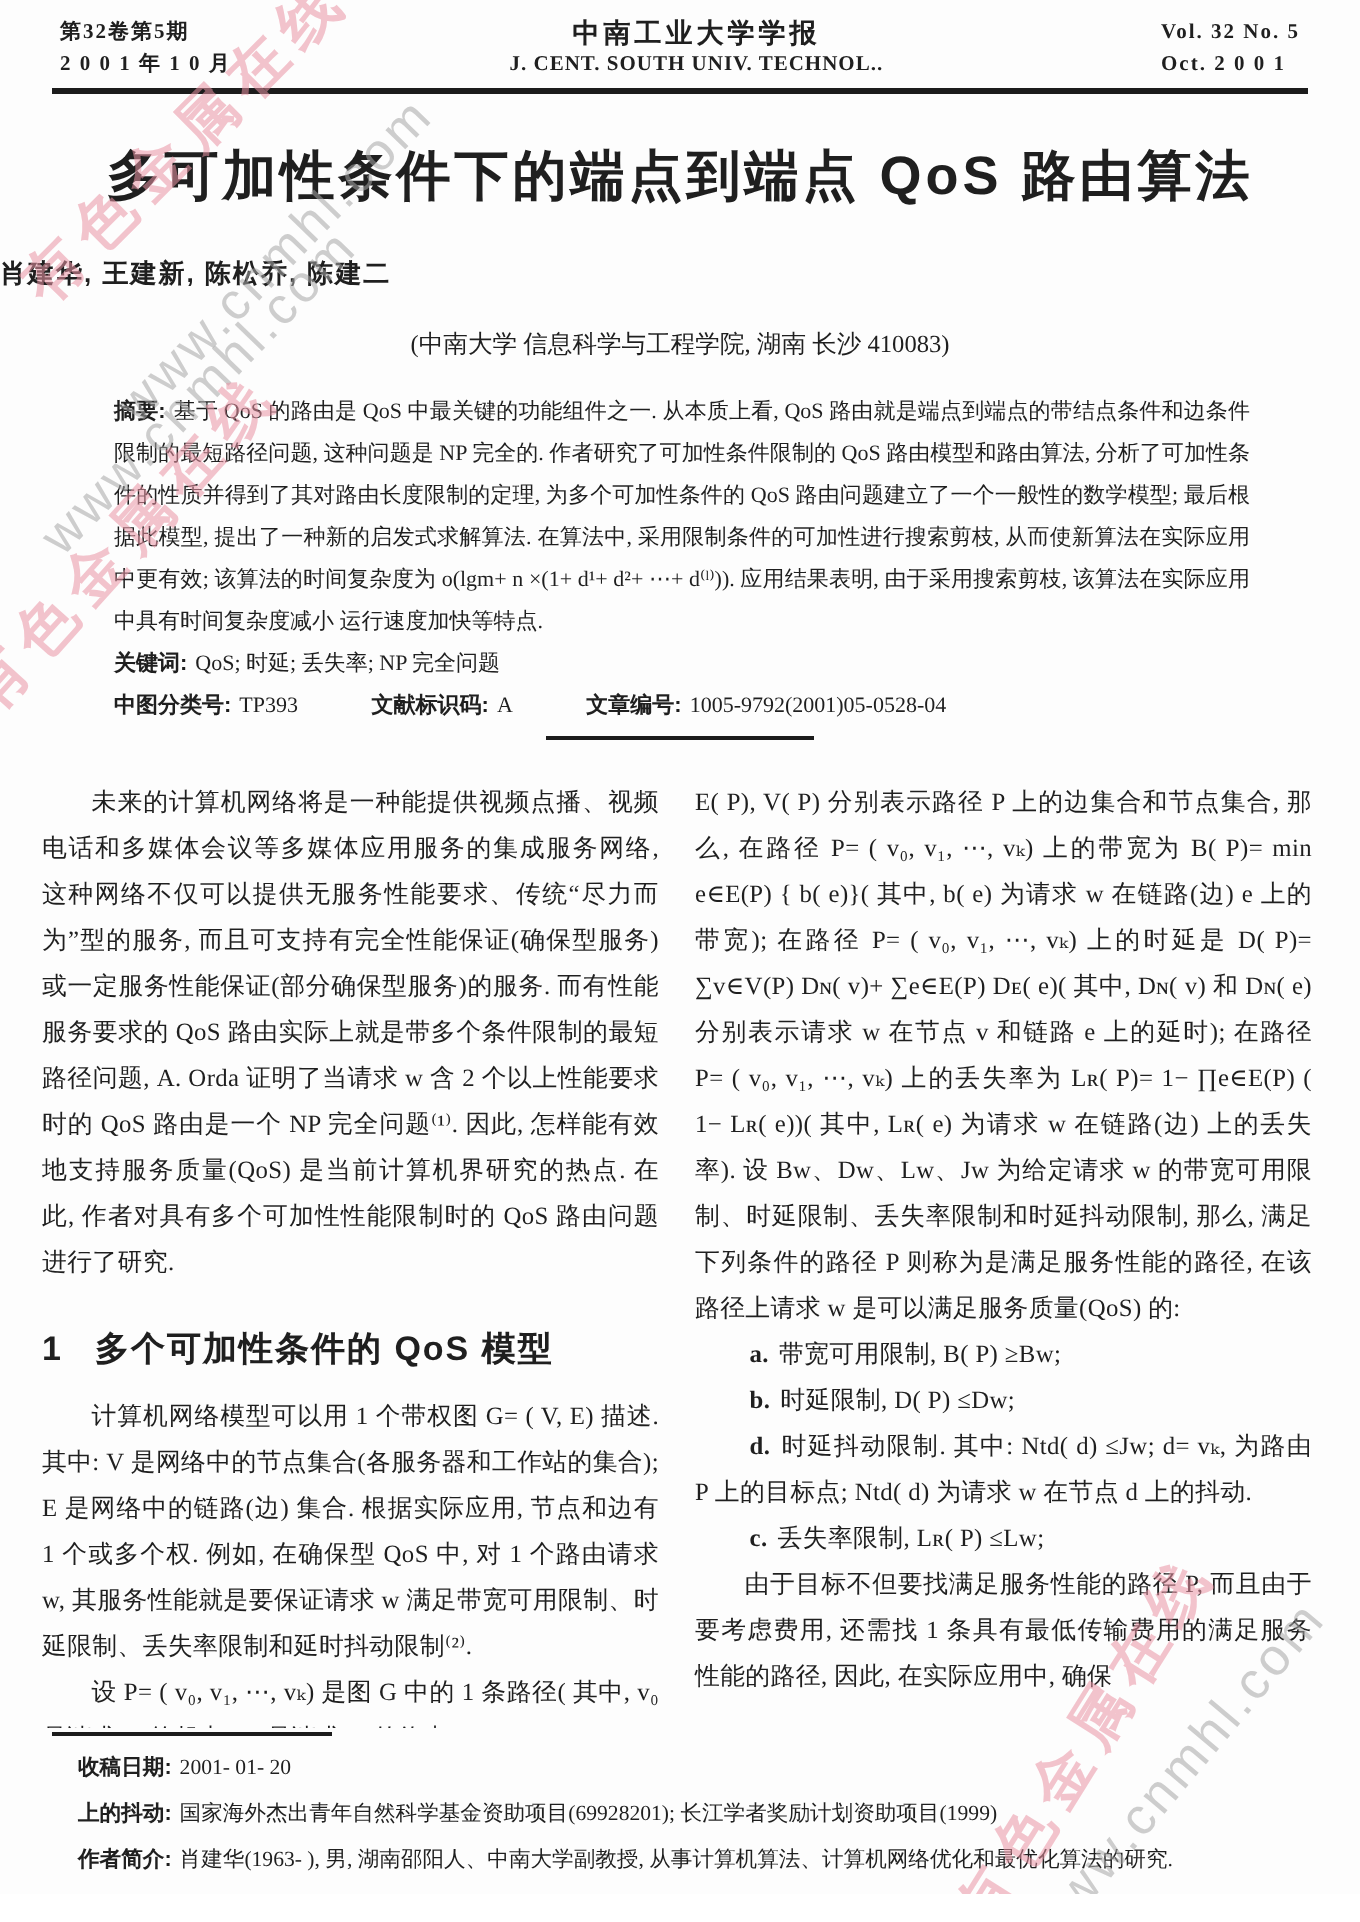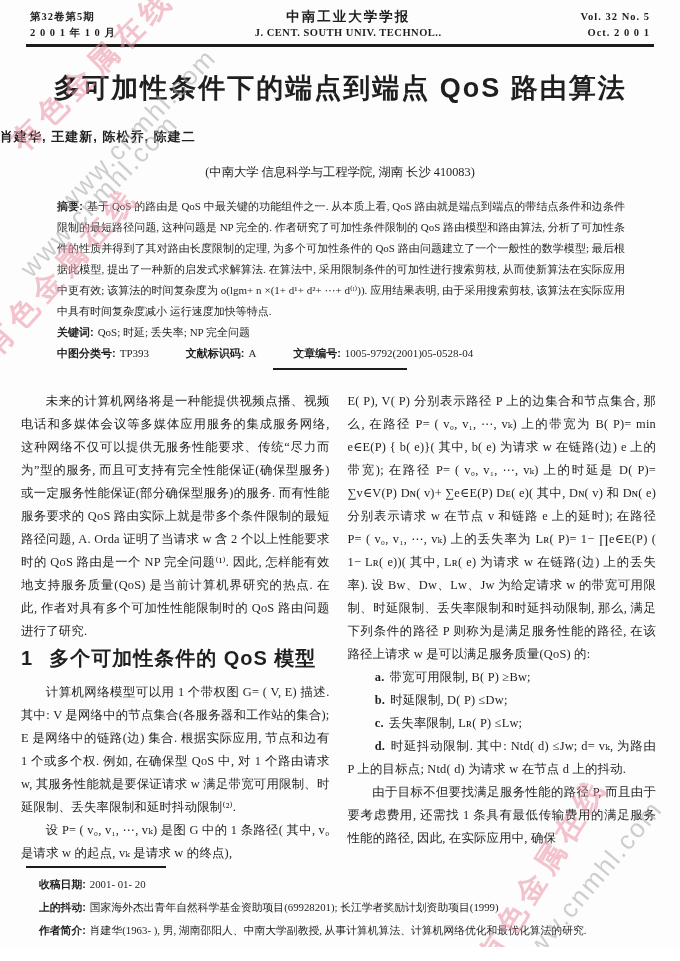--- a/index.html
+++ b/index.html
@@ -5,21 +5,21 @@
   html,body{margin:0;padding:0;}
   body{background:#ffffff;}
   .page{
     position:relative;width:680px;height:947px;margin:0 auto;
     background:#fdfdfd;color:#1f1f1f;overflow:hidden;
     font-family:"Liberation Serif","DejaVu Serif",serif;
   }
   
   .masthead{position:absolute;top:9px;left:30px;right:30px;display:flex;justify-content:space-between;align-items:flex-start;}
   .mast-left,.mast-right{font-size:10.5px;font-weight:bold;line-height:16px;letter-spacing:1px;}
-  .mast-right{text-align:right;}
+  .mast-right{}
   .mast-center{text-align:center;}
   .journal-cn{font-family:"Liberation Sans","DejaVu Sans",sans-serif;font-weight:bold;font-size:13.5px;line-height:16px;letter-spacing:2px;}
   .journal-en{font-weight:bold;font-size:10.5px;line-height:16px;letter-spacing:0.5px;}
   .mast-rule{position:absolute;top:44px;left:26px;right:26px;height:3px;background:#1c1c1c;}
   
   .paper-title{position:absolute;top:70px;left:0;right:0;margin:0;text-align:center;
     font-family:"Liberation Sans","DejaVu Sans",sans-serif;font-weight:bold;font-size:27px;letter-spacing:2px;}
   .authors{position:absolute;top:128px;left:0;right:12px;text-align:left;
     font-family:"Liberation Sans","DejaVu Sans",sans-serif;font-weight:bold;font-size:13px;letter-spacing:1px;}
   .affiliation{position:absolute;top:164px;left:0;right:0;text-align:center;font-size:12.3px;}
@@ -30,22 +30,22 @@
   .kw-line{margin-top:1px;}
   .clc-line{margin-top:1px;}
   .clc-pair{margin-right:34px;white-space:nowrap;}
   
   .divider{position:absolute;top:368px;left:273px;width:134px;height:2px;background:#1c1c1c;}
   
   .columns{position:absolute;top:390px;left:21px;right:24px;height:474px;display:flex;gap:18px;overflow:hidden;}
   .col{flex:1;font-size:12.4px;line-height:23px;text-align:justify;letter-spacing:0.2px;}
   .col p{margin:0;}
   .indent{text-indent:2em;}
-  .sec-heading{font-family:"Liberation Sans","DejaVu Sans",sans-serif;font-weight:bold;font-size:20px;
-    margin:4px 0 11px 0;letter-spacing:1px;}
+  .sec-heading{font-family:"Liberation Sans","DejaVu Sans",sans-serif;font-weight:bold;font-size:17px;
+    margin:20px 0 11px 0;letter-spacing:1px;}
   .sec-no{margin-right:16px;}
   .item{text-indent:2.2em;}
   .item-label{font-weight:bold;margin-right:5px;}
   
   .footnote{position:absolute;top:866px;left:26px;right:26px;font-size:10.8px;line-height:22.8px;}
   .foot-rule{width:140px;height:2px;background:#1c1c1c;margin-bottom:5px;}
   .footnote p{margin:0;padding-left:13px;}
   
   .wm{position:absolute;transform-origin:0 0;white-space:nowrap;pointer-events:none;z-index:10;
     font-family:"Liberation Sans","DejaVu Sans",sans-serif;font-weight:bold;}
@@ -99,22 +99,22 @@
     <div class="col">
       <p class="indent">未来的计算机网络将是一种能提供视频点播、视频电话和多媒体会议等多媒体应用服务的集成服务网络, 这种网络不仅可以提供无服务性能要求、传统“尽力而为”型的服务, 而且可支持有完全性能保证(确保型服务)或一定服务性能保证(部分确保型服务)的服务. 而有性能服务要求的 QoS 路由实际上就是带多个条件限制的最短路径问题, A. Orda 证明了当请求 w 含 2 个以上性能要求时的 QoS 路由是一个 NP 完全问题⁽¹⁾. 因此, 怎样能有效地支持服务质量(QoS) 是当前计算机界研究的热点. 在此, 作者对具有多个可加性性能限制时的 QoS 路由问题进行了研究.</p>
       <h2 class="sec-heading"><span class="sec-no">1</span><span>多个可加性条件的 QoS 模型</span></h2>
       <p class="indent">计算机网络模型可以用 1 个带权图 G= ( V, E) 描述. 其中: V 是网络中的节点集合(各服务器和工作站的集合); E 是网络中的链路(边) 集合. 根据实际应用, 节点和边有 1 个或多个权. 例如, 在确保型 QoS 中, 对 1 个路由请求 w, 其服务性能就是要保证请求 w 满足带宽可用限制、时延限制、丢失率限制和延时抖动限制⁽²⁾.</p>
       <p class="indent">设 P= ( v₀, v₁, ⋯, vₖ) 是图 G 中的 1 条路径( 其中, v₀ 是请求 w 的起点, vₖ 是请求 w 的终点),</p>
     </div>
     <div class="col">
       <p>E( P), V( P) 分别表示路径 P 上的边集合和节点集合, 那么, 在路径 P= ( v₀, v₁, ⋯, vₖ) 上的带宽为 B( P)= min e∈E(P) { b( e)}( 其中, b( e) 为请求 w 在链路(边) e 上的带宽); 在路径 P= ( v₀, v₁, ⋯, vₖ) 上的时延是 D( P)= ∑v∈V(P) Dɴ( v)+ ∑e∈E(P) Dᴇ( e)( 其中, Dɴ( v) 和 Dɴ( e) 分别表示请求 w 在节点 v 和链路 e 上的延时); 在路径 P= ( v₀, v₁, ⋯, vₖ) 上的丢失率为 Lʀ( P)= 1− ∏e∈E(P) ( 1− Lʀ( e))( 其中, Lʀ( e) 为请求 w 在链路(边) 上的丢失率). 设 Bw、Dw、Lw、Jw 为给定请求 w 的带宽可用限制、时延限制、丢失率限制和时延抖动限制, 那么, 满足下列条件的路径 P 则称为是满足服务性能的路径, 在该路径上请求 w 是可以满足服务质量(QoS) 的:</p>
       <p class="item"><span class="item-label">a.</span><span>带宽可用限制, B( P) ≥Bw;</span></p>
       <p class="item"><span class="item-label">b.</span><span>时延限制, D( P) ≤Dw;</span></p>
+      <p class="item"><span class="item-label">d.</span><span>时延抖动限制. 其中: Ntd( d) ≤Jw; d= vₖ, 为路由 P 上的目标点; Ntd( d) 为请求 w 在节点 d 上的抖动.</span></p>
       <p class="item"><span class="item-label">c.</span><span>丢失率限制, Lʀ( P) ≤Lw;</span></p>
-      <p class="item"><span class="item-label">d.</span><span>时延抖动限制. 其中: Ntd( d) ≤Jw; d= vₖ, 为路由 P 上的目标点; Ntd( d) 为请求 w 在节点 d 上的抖动.</span></p>
       <p class="indent">由于目标不但要找满足服务性能的路径 P, 而且由于要考虑费用, 还需找 1 条具有最低传输费用的满足服务性能的路径, 因此, 在实际应用中, 确保</p>
     </div>
   </main>
 
   <footer class="footnote">
     <div class="foot-rule"></div>
     <p><span class="blabel">收稿日期:</span><span>2001- 01- 20</span></p>
     <p><span class="blabel">上的抖动:</span><span>国家海外杰出青年自然科学基金资助项目(69928201); 长江学者奖励计划资助项目(1999)</span></p>
     <p><span class="blabel">作者简介:</span><span>肖建华(1963- ), 男, 湖南邵阳人、中南大学副教授, 从事计算机算法、计算机网络优化和最优化算法的研究.</span></p>
   </footer>

